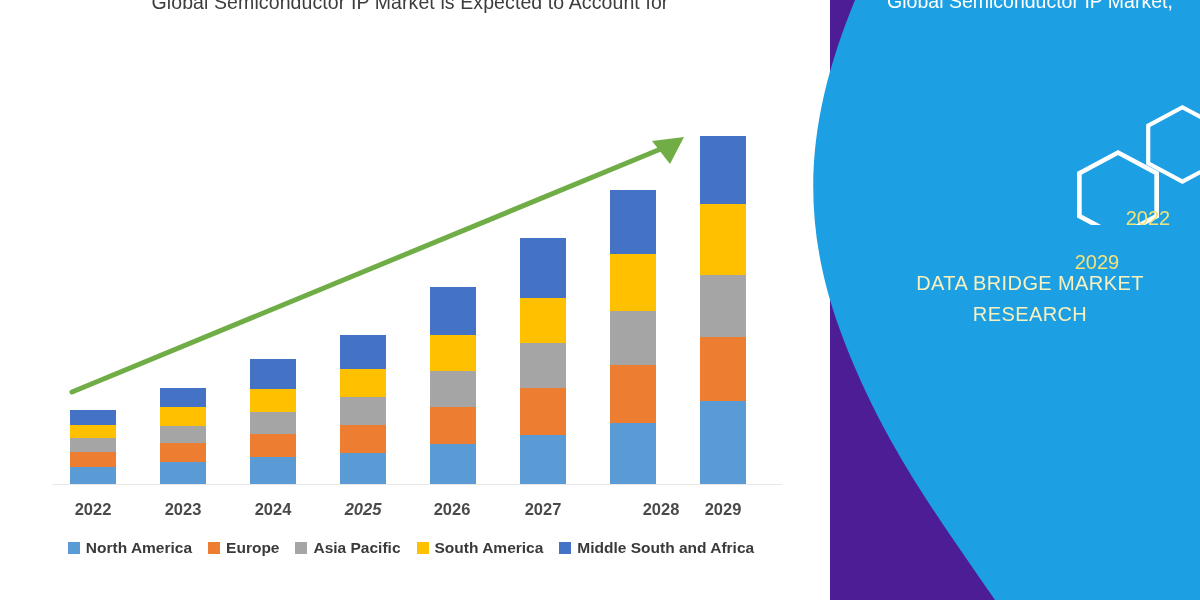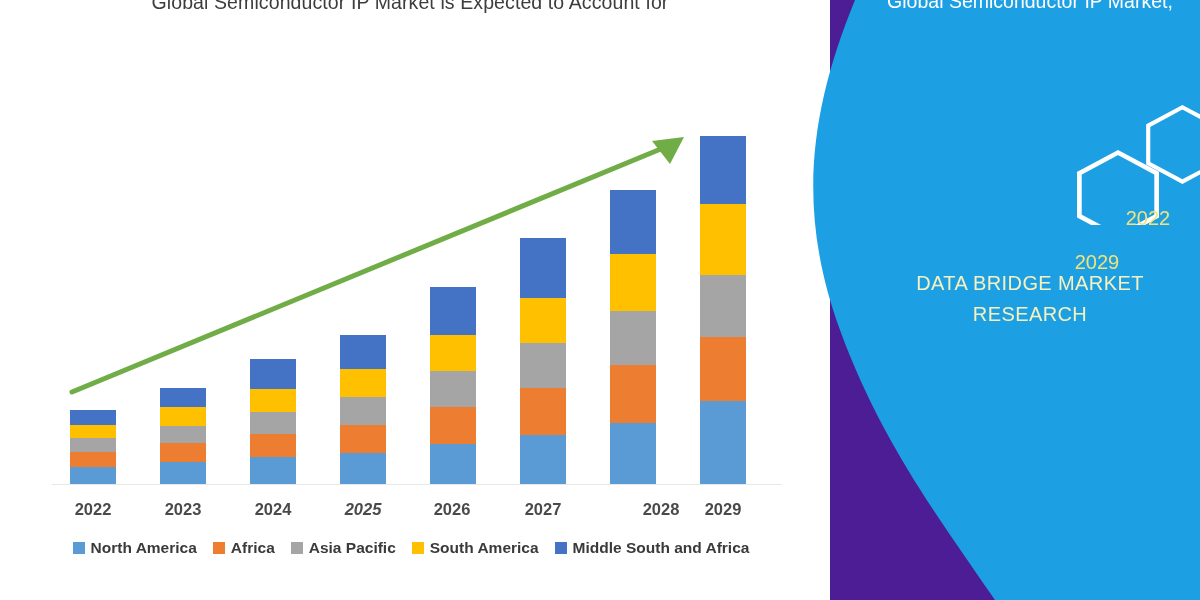--- a/index.html
+++ b/index.html
@@ -191,21 +191,21 @@
         </div>
     </div>
 
     <div class="legend" id="legend">
         <div class="legend-item">
           <span class="legend-swatch" style="background: rgb(91, 155, 213);"></span>
           <span class="legend-label">North America</span>
         </div>
         <div class="legend-item">
           <span class="legend-swatch" style="background: rgb(237, 125, 49);"></span>
-          <span class="legend-label">Africa</span>
+          <span class="legend-label">Europe</span>
         </div>
         <div class="legend-item">
           <span class="legend-swatch" style="background: rgb(165, 165, 165);"></span>
           <span class="legend-label">Asia Pacific</span>
         </div>
         <div class="legend-item">
           <span class="legend-swatch" style="background: rgb(255, 192, 0);"></span>
           <span class="legend-label">South America</span>
         </div>
         <div class="legend-item">

